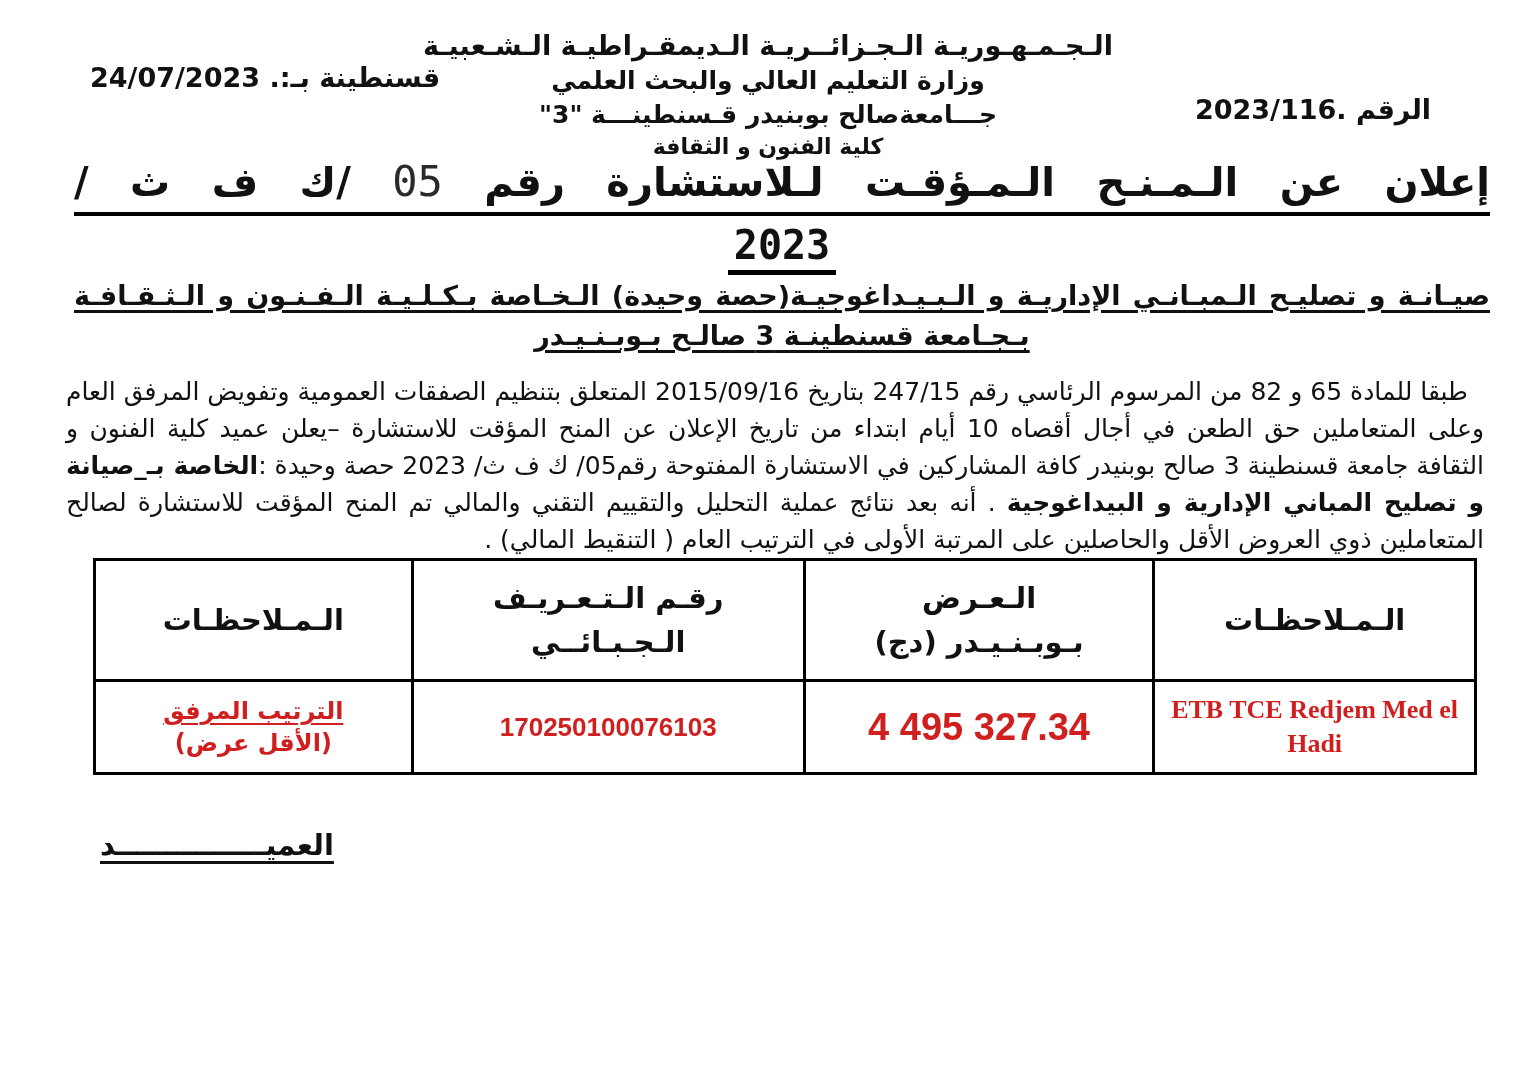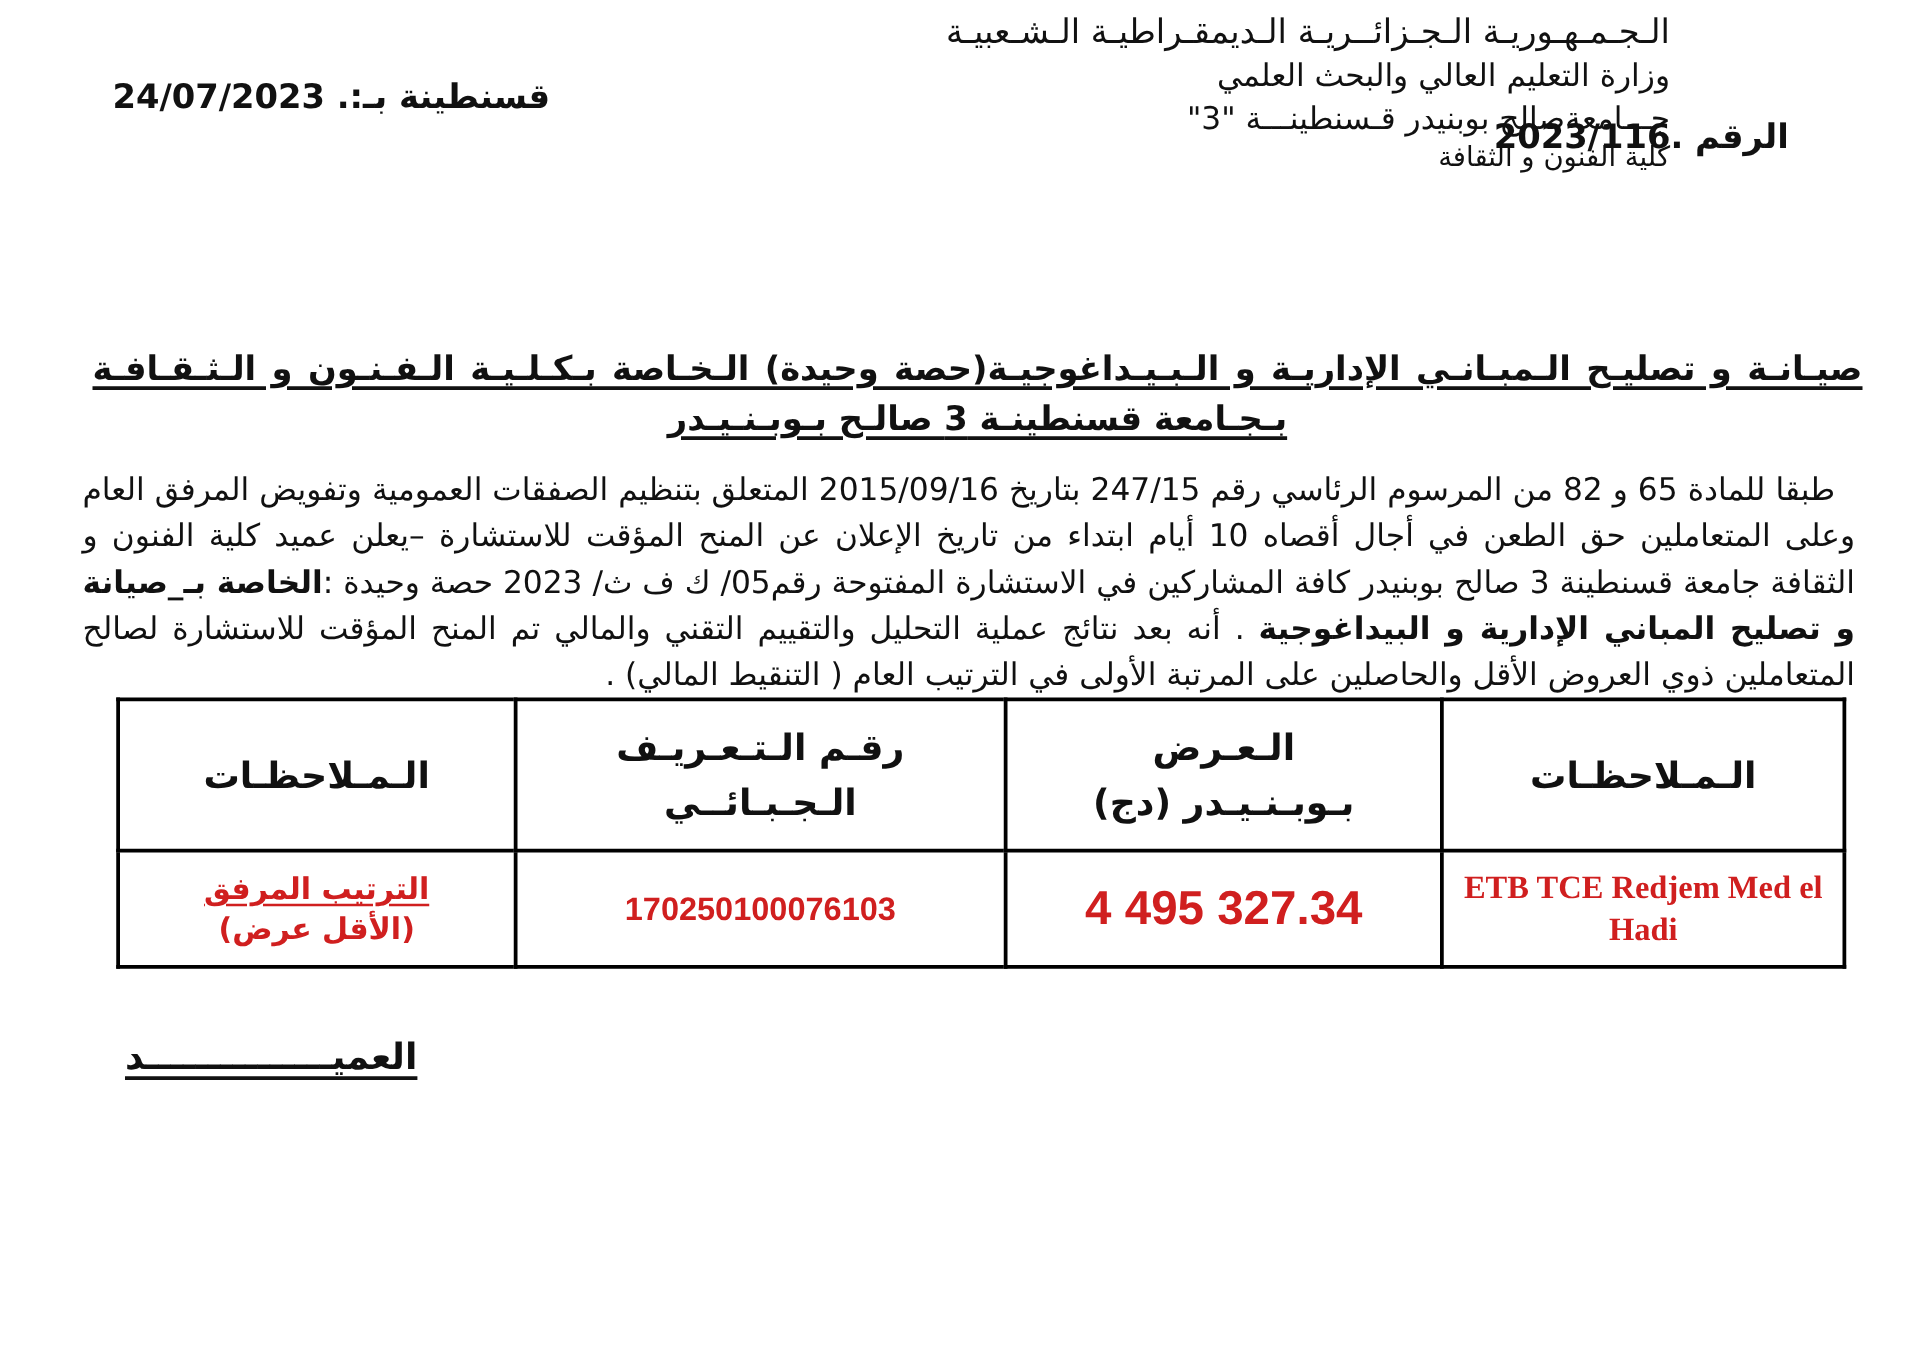--- a/index.html
+++ b/index.html
@@ -4,21 +4,21 @@
 <style>
   html,body{margin:0;padding:0;background:#e8e8e8;}
   .page{
     position:relative;width:1536px;height:1086px;background:#ffffff;
     font-family:"DejaVu Sans",sans-serif;color:#111;overflow:hidden;
   }
   .rtl{direction:rtl;unicode-bidi:embed;}
   .b{font-weight:bold;}
 
   
-  .hdr-center{position:absolute;top:8px;left:200px;right:200px;font-weight:normal;}
+  .hdr-center{position:absolute;top:28px;left:200px;right:200px;text-align:center;font-weight:bold;}
   .hdr-republic{font-size:27px;line-height:36px;letter-spacing:1px;}
   .hdr-ministry{font-size:25px;line-height:34px;}
   .hdr-university{font-size:25px;line-height:34px;}
   .hdr-faculty{font-size:22px;line-height:30px;}
   .place-date{position:absolute;top:62px;left:90px;width:360px;font-size:27px;font-weight:bold;text-align:left;}
   .ref-number{position:absolute;top:94px;right:58px;width:330px;font-size:27px;font-weight:bold;text-align:center;}
 
   
   .title-block{position:absolute;top:156px;left:74px;right:46px;text-align:center;}
   .title-line1{
@@ -87,20 +87,28 @@
     <div class="hdr-ministry">وزارة التعليم العالي والبحث العلمي</div>
     <div class="hdr-university">جـــامعةصالح بوبنيدر  قـسنطينـــة  "3"</div>
     <div class="hdr-faculty">كلية الفنون و الثقافة</div>
   </div>
 
   <div class="place-date rtl">قسنطينة بـ:. 24/07/2023</div>
 
   <div class="ref-number rtl">الرقم .2023/116</div>
 
   <div class="title-block rtl">
+    <div class="title-line1 rtl">
+      <span>إعلان عن الـمـنـح الـمـؤقـت لـلاستشارة رقم</span>
+      <span class="title-num">05</span>
+      <span>/ك ف ث /</span>
+    </div>
+    <div class="title-line2">
+      <span class="u">2023</span>
+    </div>
   </div>
 
   <div class="subject rtl">صيـانـة و تصليـح الـمبـانـي الإداريـة و الـبـيـداغوجيـة(حصة وحيدة)    الـخـاصة بـكـلـيـة الـفـنـون و الـثـقـافـة بـجـامعة قسنطينـة 3 صالـح بـوبـنـيـدر</div>
 
   <p class="body-par rtl"><span>طبقا للمادة 65 و 82 من المرسوم الرئاسي رقم 247/15 بتاريخ 2015/09/16 المتعلق بتنظيم الصفقات العمومية وتفويض المرفق العام وعلى المتعاملين حق الطعن في أجال أقصاه 10 أيام ابتداء من تاريخ الإعلان عن المنح المؤقت للاستشارة –يعلن عميد كلية الفنون و الثقافة جامعة قسنطينة 3 صالح بوبنيدر كافة المشاركين في الاستشارة المفتوحة رقم05/ ك ف ث/  2023 حصة وحيدة :</span><span class="b">الخاصة بـ_صيانة و تصليح المباني الإدارية و البيداغوجية</span><span> . أنه بعد نتائج عملية التحليل والتقييم التقني والمالي تم المنح المؤقت للاستشارة لصالح المتعاملين ذوي العروض الأقل  والحاصلين على المرتبة الأولى في الترتيب العام ( التنقيط المالي) .</span></p>
 
   <table class="award">
     <colgroup>
       <col class="col-contractor">
         <col class="col-offer">

